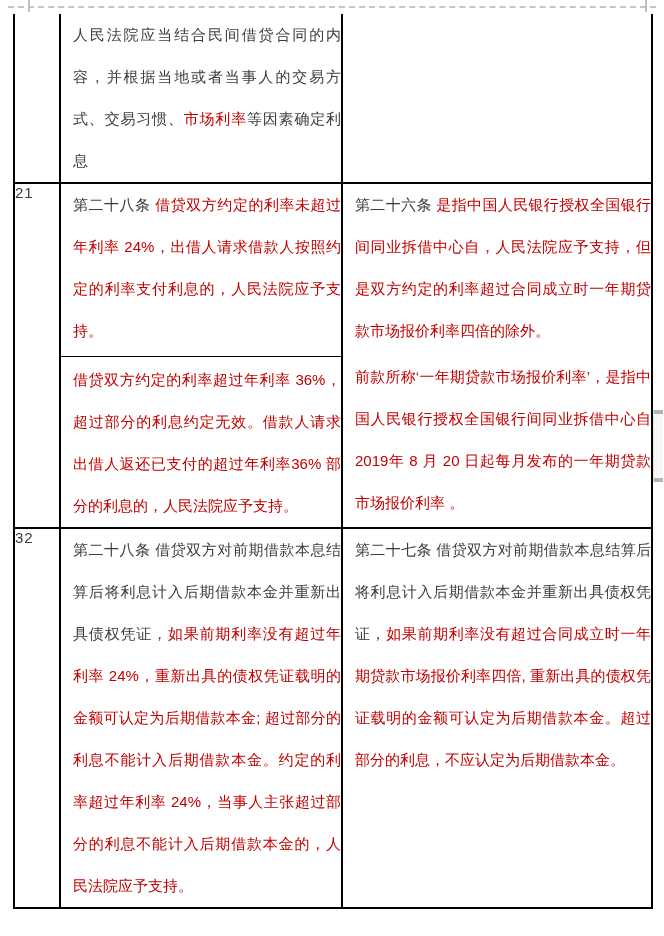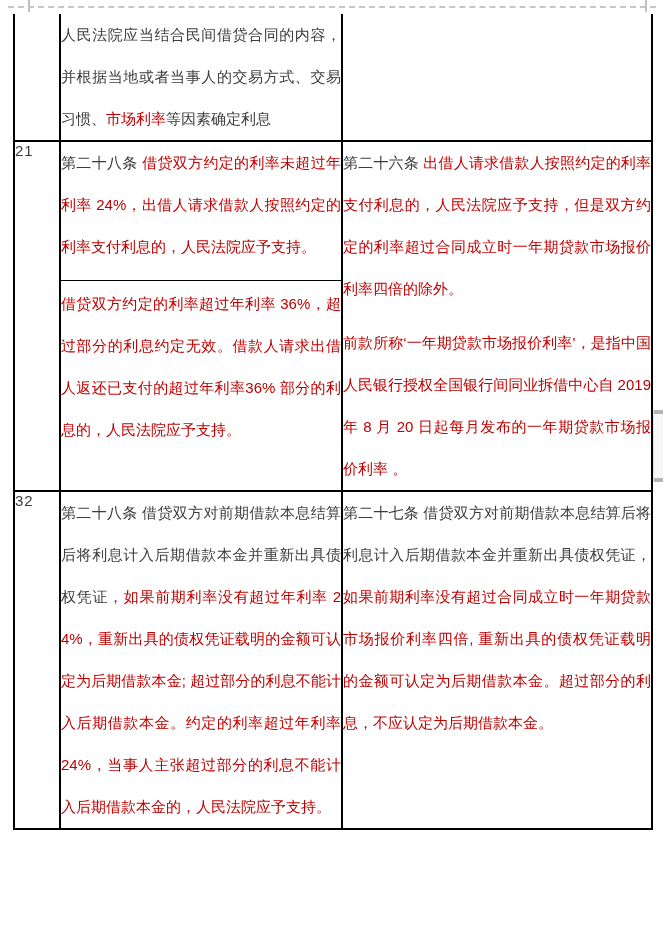--- a/index.html
+++ b/index.html
@@ -71,23 +71,24 @@
   }
 
   p.para {
     margin: 0;
     font-size: 15px;
     line-height: 42px;
     color: #c00000;
     text-align: justify;
     text-justify: inter-ideograph;
     word-break: break-all;
+    padding-left: 12px;
   }
   p.para + p.para {
-    margin-top: 12px;
+    margin-top: 4px;
   }
   p.para.sep-top {
     border-top: 1px solid #000000;
     padding-top: 2px;
   }
   .k-black {
     color: #3c3c3c;
   }
   .k-red {
     color: #c00000;
@@ -143,21 +144,21 @@
         <td class="cell row-empty"></td>
       </tr>
 
       <tr>
         <td class="num"><span>21</span></td>
         <td class="cell">
           <p class="para"><span class="k-black">第二十八条 </span><span class="k-red">借贷双方约定的利率未超过年利率 24%，出借人请求借款人按照约定的利率支付利息的，人民法院应予支持。</span></p>
           <p class="para sep-top"><span class="k-red">借贷双方约定的利率超过年利率 36%，超过部分的利息约定无效。借款人请求出借人返还已支付的超过年利率36% 部分的利息的，人民法院应予支持。</span></p>
         </td>
         <td class="cell">
-          <p class="para"><span class="k-black">第二十六条 </span><span class="k-red">出借人请求借款人按照约定的利率支付利息的，人民法院应予支持，但是双方约定的利率超过合同成立时一年期贷款市场报价利率四倍的除外。</span></p>
+          <p class="para"><span class="k-black">第二十六条 </span><span class="k-red">是指中国人民银行授权全国银行间同业拆借中心自，人民法院应予支持，但是双方约定的利率超过合同成立时一年期贷款市场报价利率四倍的除外。</span></p>
           <p class="para"><span class="k-red">前款所称‘一年期贷款市场报价利率’，是指中国人民银行授权全国银行间同业拆借中心自 2019年 8 月 20 日起每月发布的一年期贷款市场报价利率 。</span></p>
         </td>
       </tr>
 
       <tr>
         <td class="num"><span>32</span></td>
         <td class="cell">
           <p class="para"><span class="k-black">第二十八条 借贷双方对前期借款本息结算后将利息计入后期借款本金并重新出具债权凭证，</span><span class="k-red">如果前期利率没有超过年利率 24%，重新出具的债权凭证载明的金额可认定为后期借款本金; 超过部分的利息不能计入后期借款本金。约定的利率超过年利率 24%，当事人主张超过部分的利息不能计入后期借款本金的，人民法院应予支持。</span></p>
         </td>
         <td class="cell">

